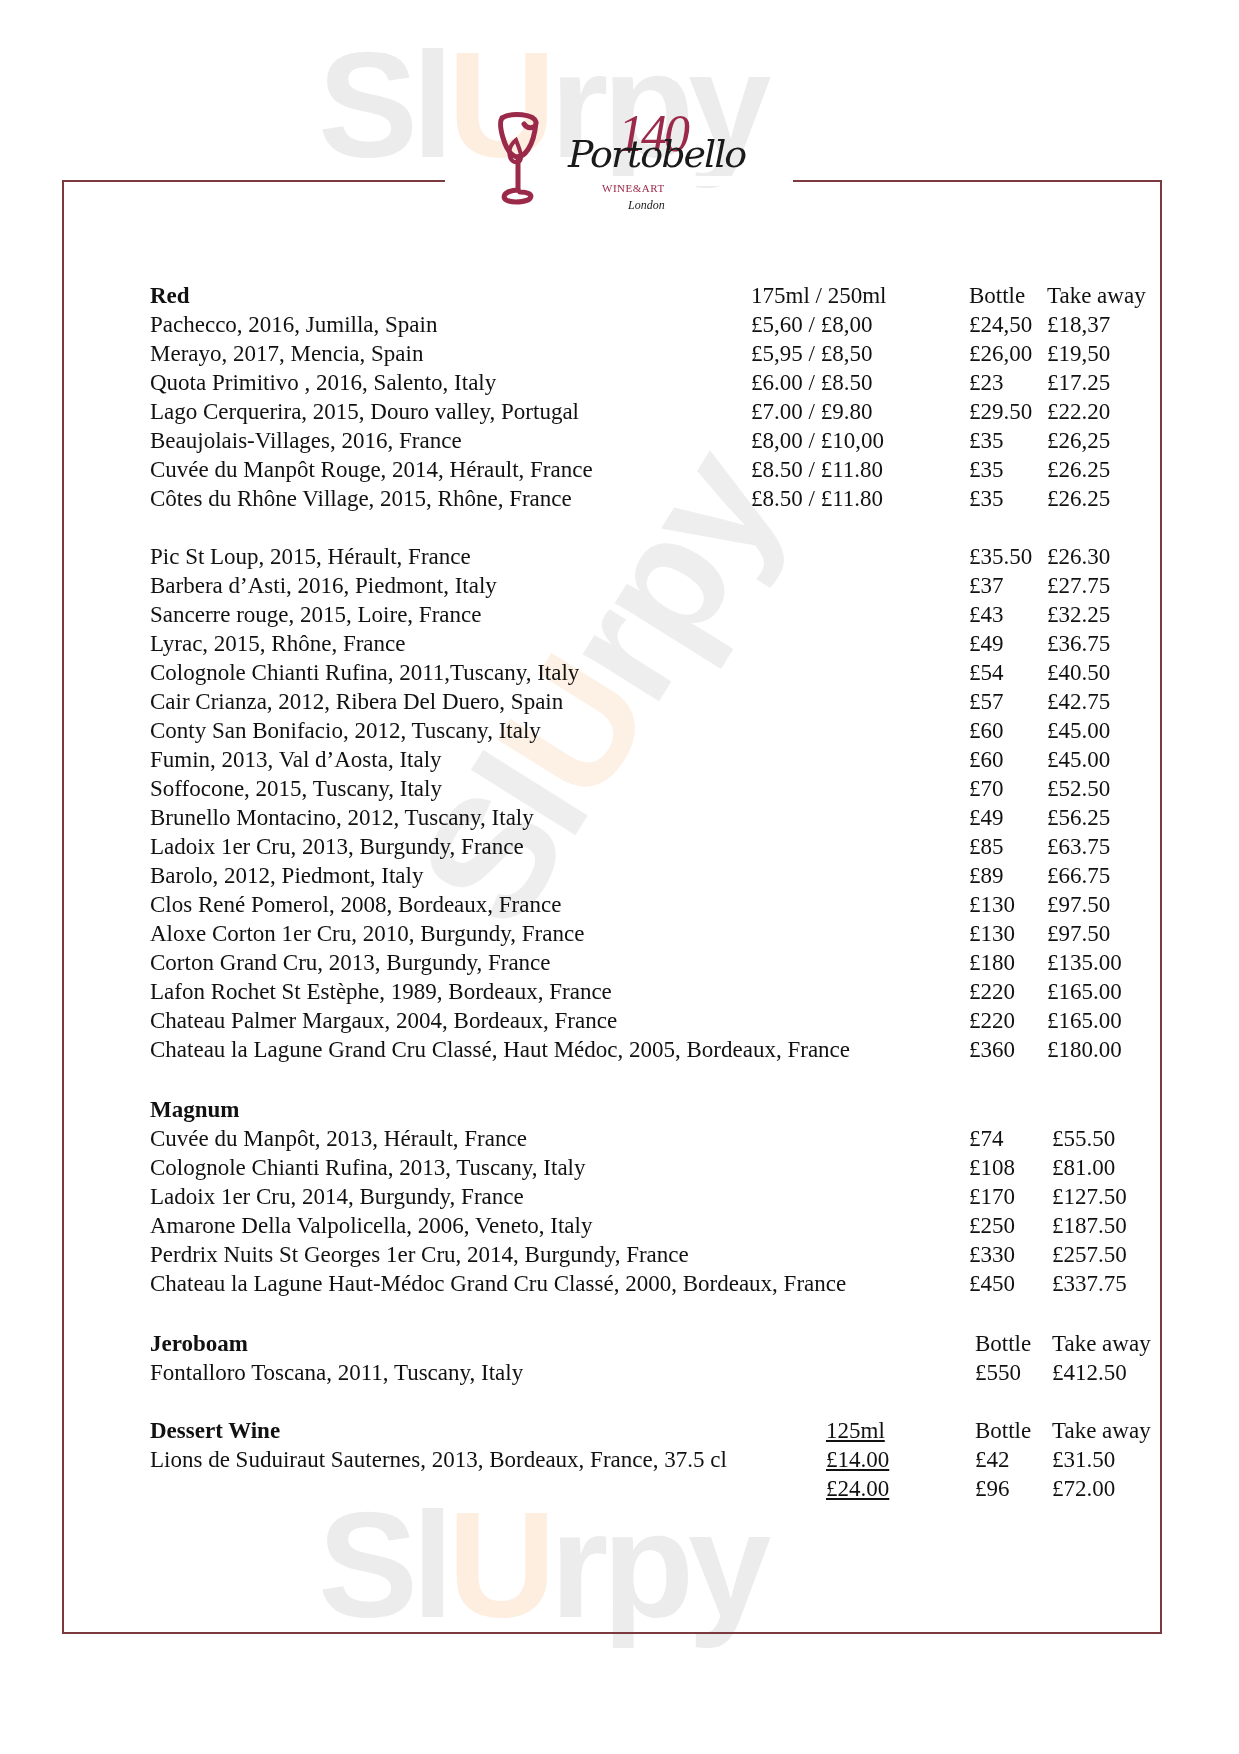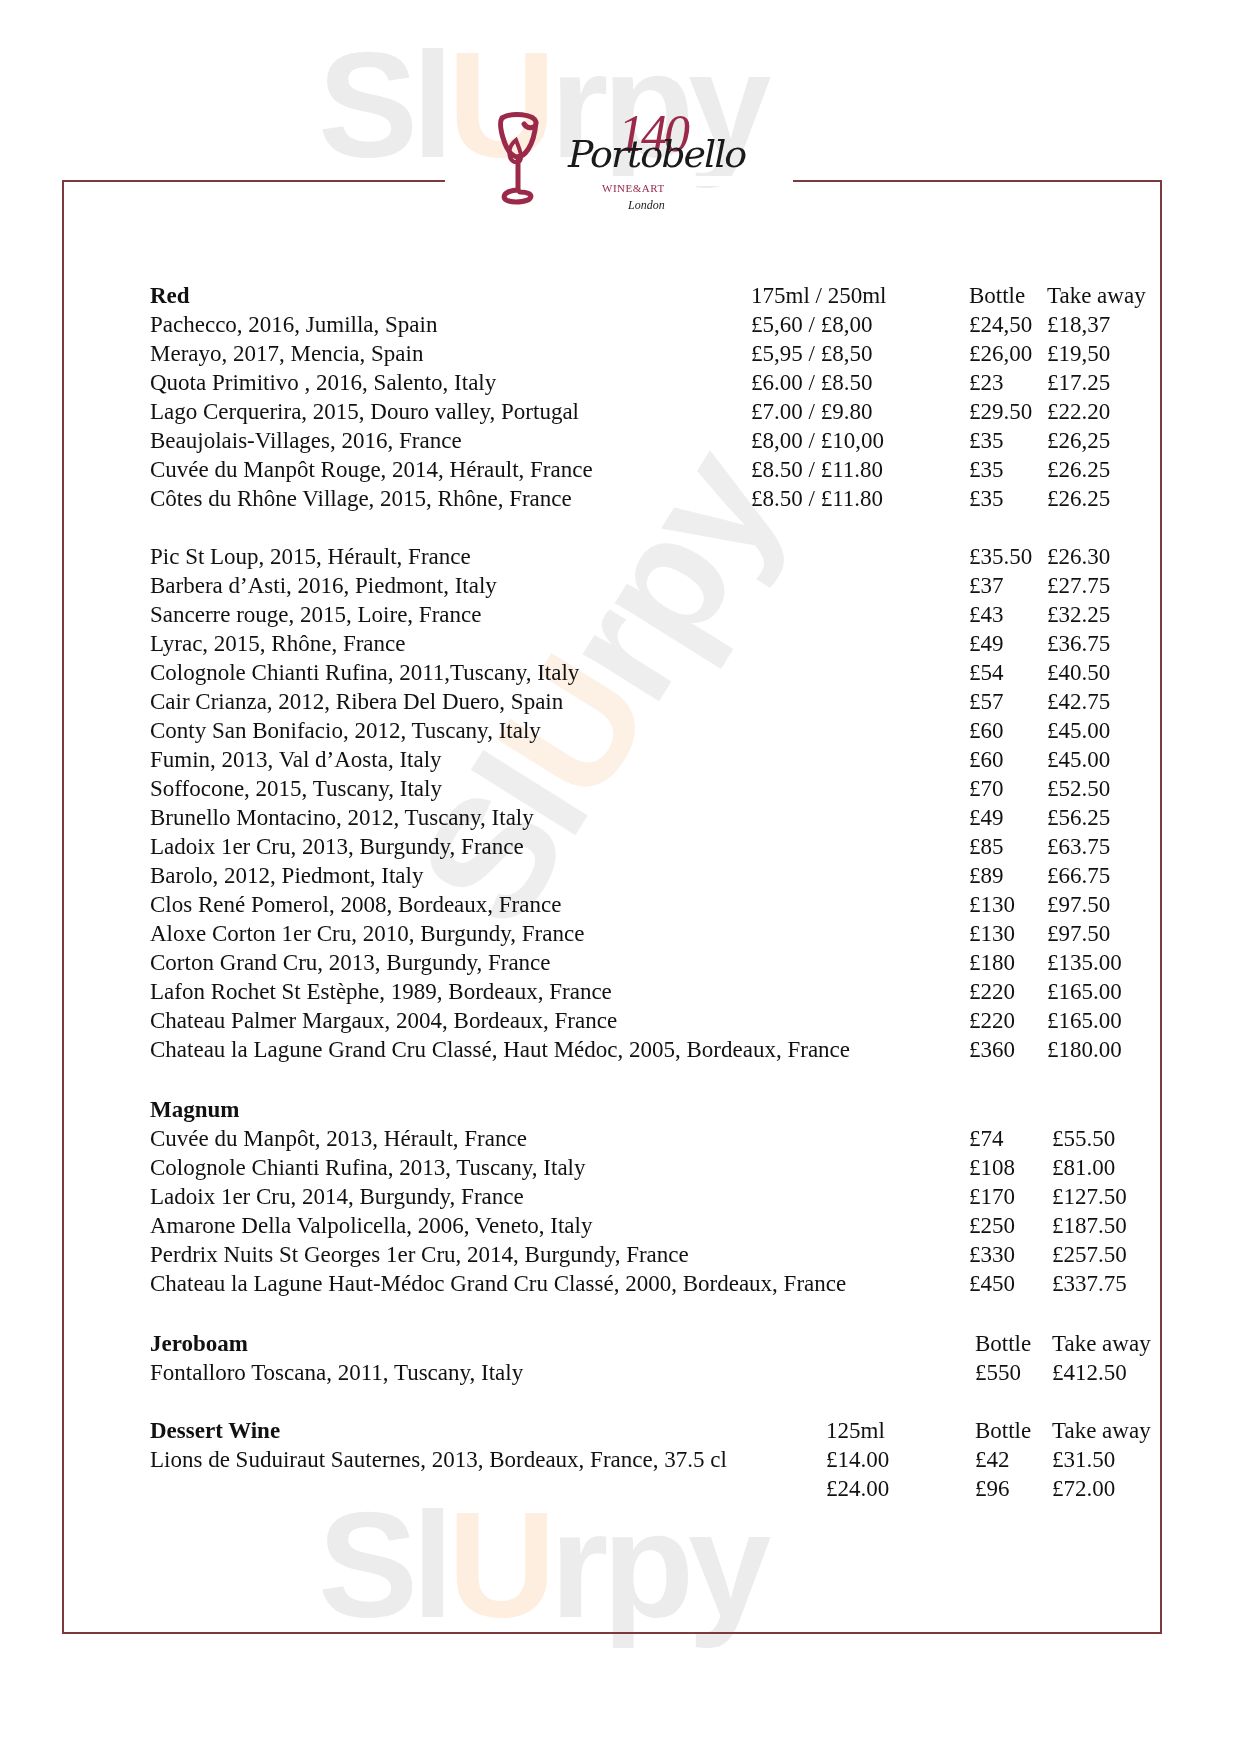--- a/index.html
+++ b/index.html
@@ -28,21 +28,21 @@
     .logo-wineart { position: absolute; left: 112px; top: 72px; font-family: "Liberation Serif", serif; font-size: 11px; color: #9b2a4a; letter-spacing: 0.5px; }
     .logo-london { position: absolute; left: 138px; top: 88px; font-family: "Liberation Serif", serif; font-style: italic; font-size: 12px; color: #222; }
 
     
     .menu { position: absolute; left: 0; top: 0; width: 1239px; z-index: 4; font-size: 23px; }
     .row { position: absolute; left: 0; width: 980px; height: 29px; line-height: 29px; white-space: nowrap; }
     .row span { position: absolute; top: 0; }
     .name { left: 150px; }
     .heading { font-weight: bold; }
     .c-glass { left: 751px; }
-    .c-125 { left: 826px; }
+    .c-125 { left: 826px; text-decoration: underline; }
     .c-bottle { left: 969px; }
     .c-take { left: 1047px; }
     .c-bottle2 { left: 975px; }
     .c-take2 { left: 1052px; }
   </style>
 </head>
 <body>
 
 <div class="wm wm-top"><span>Sl</span><span class="u">U</span><span>rpy</span></div>
 <div class="wm wm-mid"><span>Sl</span><span class="u">U</span><span>rpy</span></div>

